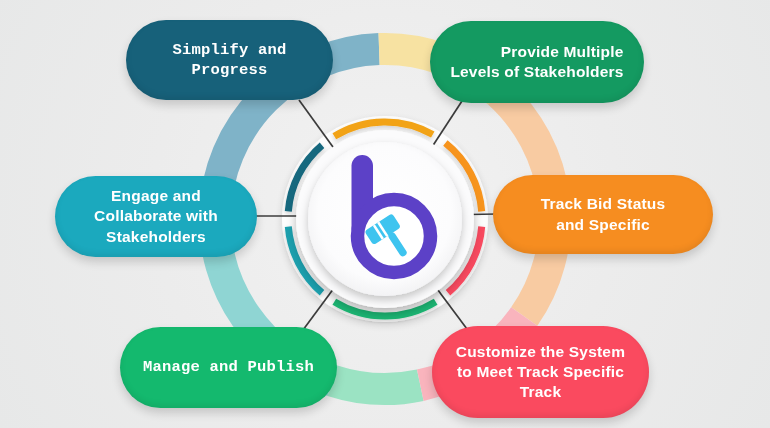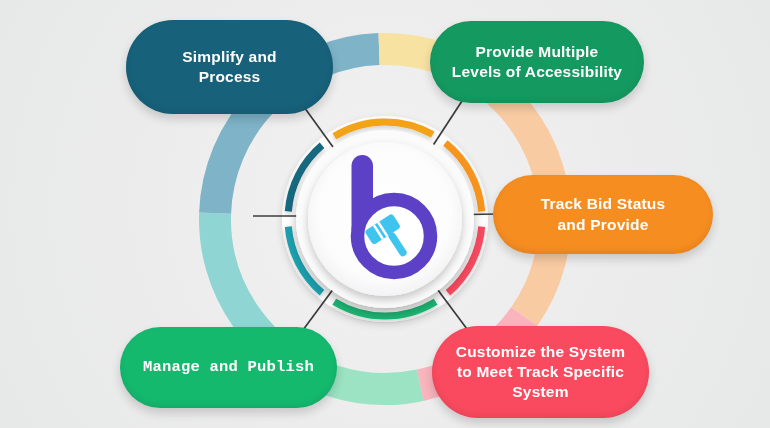--- a/index.html
+++ b/index.html
@@ -88,49 +88,56 @@
       <circle cx="394" cy="236" r="36.5" fill="#FFFFFF" stroke-width="13.5" stroke="#5C41C7"></circle>
       <g transform="translate(394,236.5) rotate(-33)">
         <rect x="-22" y="-20.5" width="33" height="16.5" rx="3.2" fill="#3EC4EF"></rect>
         <rect x="-12" y="-20.5" width="2.6" height="16.5" fill="#FFFFFF"></rect>
         <rect x="-6.8" y="-20.5" width="2.6" height="16.5" fill="#FFFFFF"></rect>
         <rect x="-5" y="-5" width="7.4" height="27" rx="3.5" fill="#3EC4EF"></rect>
       </g>
     </g>
   </svg>
 
-  <div class="pill" style="left: 126px; top: 20px; width: 207px; height: 94px; background: rgb(23, 97, 122);">
+  <div class="pill" style="left: 126px; top: 20px; width: 207px; height: 80px; background: rgb(23, 97, 122); font-family: Liberation Mono, monospace;">
     <div class="pill-text">
       <span>Simplify and</span>
-      <span>Process</span>
+      <span>Progress</span>
     </div>
   </div>
 
-  <div class="pill" style="left: 430px; top: 21px; width: 214px; height: 82px; background: rgb(20, 154, 97);">
+  <div class="pill" style="left: 430px; top: 21px; width: 214px; height: 82px; background: rgb(20, 154, 97); text-align: right;">
     <div class="pill-text">
       <span>Provide Multiple</span>
-      <span>Levels of Accessibility</span>
+      <span>Levels of Stakeholders</span>
     </div>
   </div>
 
+  <div class="pill" style="left: 55px; top: 176px; width: 202px; height: 81px; background: rgb(27, 169, 190);">
+    <div class="pill-text">
+      <span>Engage and</span>
+      <span>Collaborate with</span>
+      <span>Stakeholders</span>
+    </div>
+  </div>
 
   <div class="pill" style="left: 493px; top: 175px; width: 220px; height: 79px; background: rgb(246, 141, 32); text-align: center;">
     <div class="pill-text">
       <span>Track Bid Status</span>
-      <span>and Provide</span>
+      <span>and Specific</span>
     </div>
   </div>
 
   <div class="pill" style="left: 120px; top: 327px; width: 217px; height: 81px; background: rgb(20, 185, 110); font-family: Liberation Mono, monospace;">
     <div class="pill-text">
       <span>Manage and Publish</span>
     </div>
   </div>
 
   <div class="pill" style="left: 432px; top: 326px; width: 217px; height: 92px; background: rgb(250, 74, 95);">
     <div class="pill-text">
       <span>Customize the System</span>
       <span>to Meet Track Specific</span>
-      <span>System</span>
+      <span>Track</span>
     </div>
   </div>
 
 </div>
 
 </body></html>

